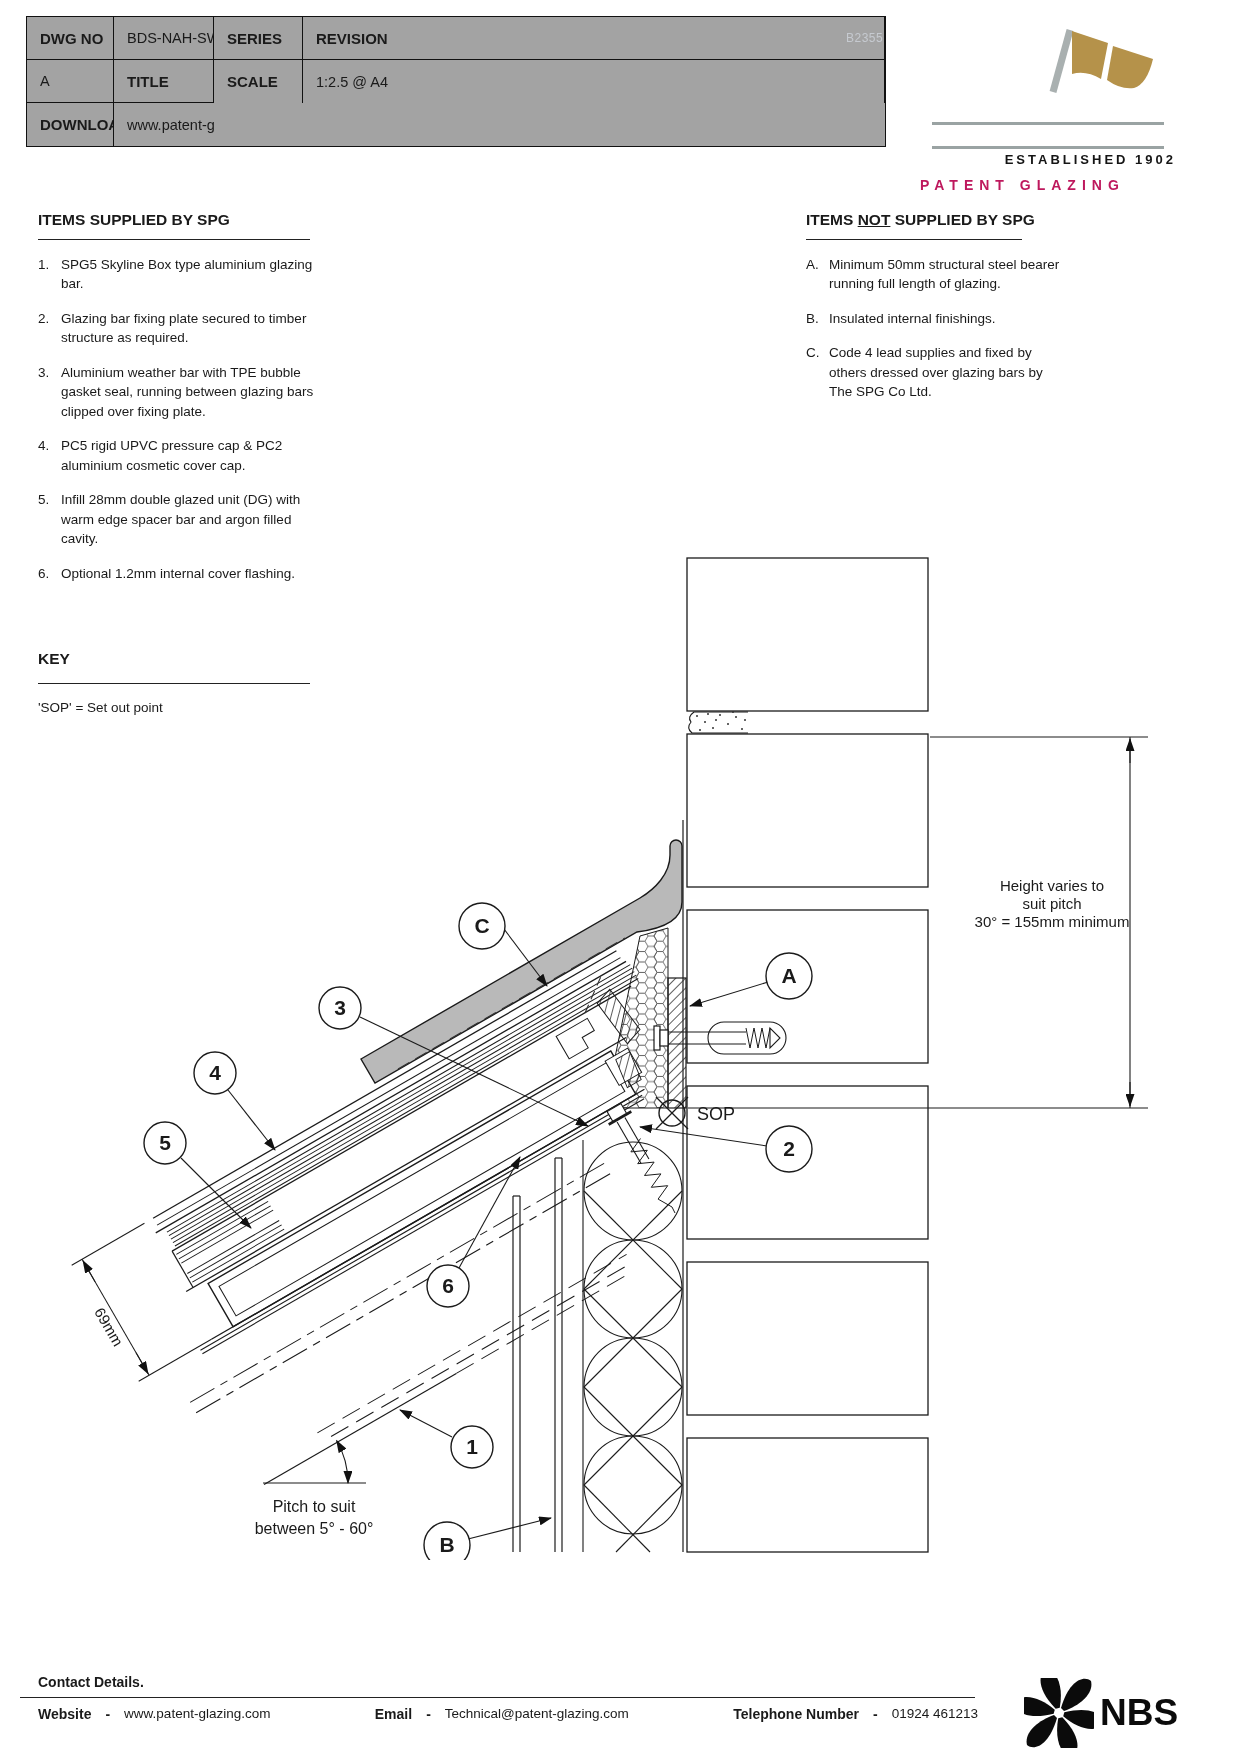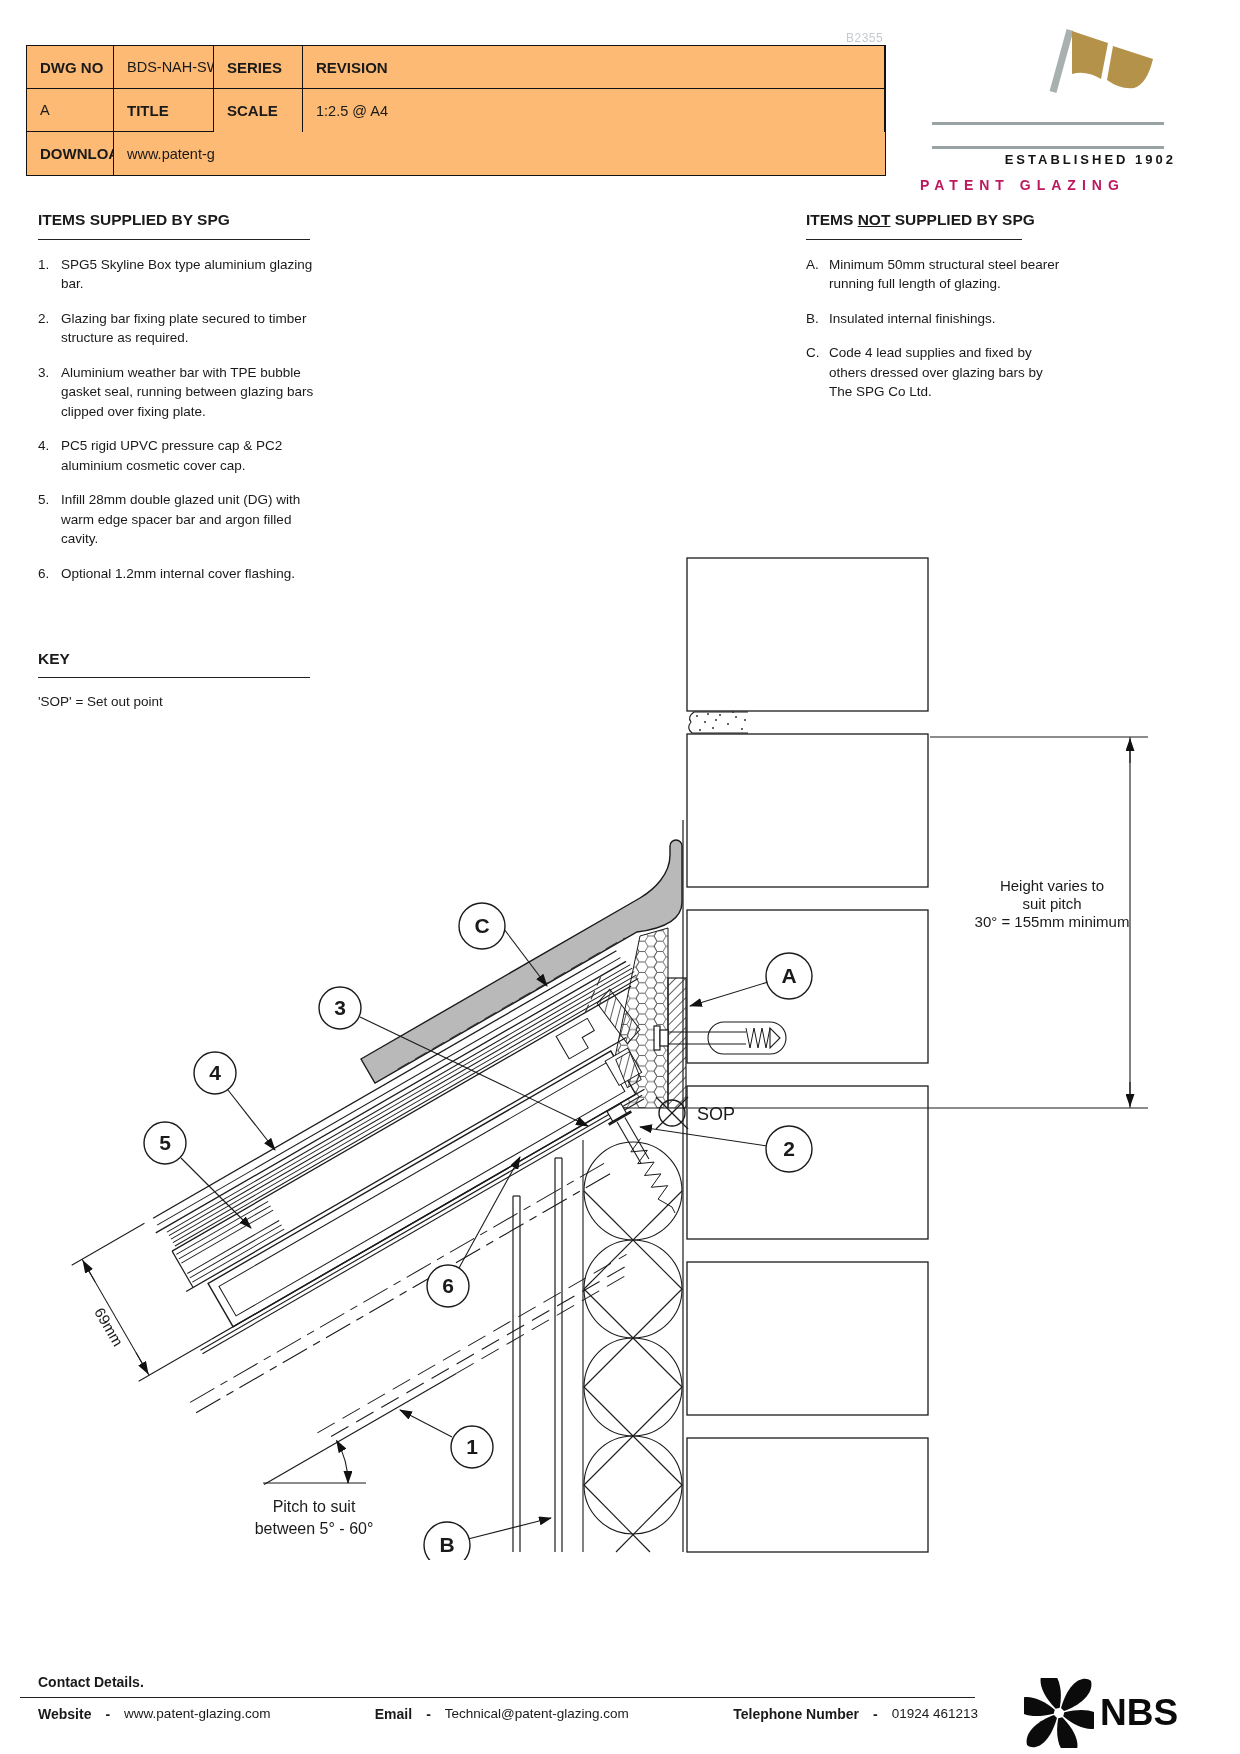--- a/index.html
+++ b/index.html
@@ -1,21 +1,21 @@
 <!DOCTYPE html>
 <html><head>
 <meta charset="utf-8">
 <style>
   html,body{margin:0;padding:0;}
   body{width:1240px;height:1754px;background:#ffffff;position:relative;
        font-family:"Liberation Sans",sans-serif;color:#1a1a1a;overflow:hidden;}
   .abs{position:absolute;}
   
-  .meta{left:26px;top:45px;width:858px;border:1.6px solid #111;display:grid;
-        grid-template-columns:87px 100px 89px 1fr;grid-auto-rows:43px;background:#fdba74;}
+  .meta{left:26px;top:16px;width:858px;border:1.6px solid #111;display:grid;
+        grid-template-columns:87px 100px 89px 1fr;grid-auto-rows:43px;background:#a3a3a3;}
   .meta .cell{border-right:1.4px solid #111;border-bottom:1.4px solid #111;
         display:flex;align-items:center;padding-left:13px;font-size:14.5px;white-space:nowrap;overflow:hidden;}
   .meta .cell.last{border-right:none;}
   .meta .row3{border-bottom:none;}
   .meta .lbl{font-weight:bold;font-size:15px;}
   .wm{left:846px;top:31px;font-size:12px;color:#c6cad0;letter-spacing:.5px;}
   
   .logo{left:920px;top:16px;width:256px;height:148px;}
   .logo .name{position:absolute;left:0;top:58px;width:100%;text-align:center;
         font-family:"Liberation Serif",serif;font-weight:bold;font-size:49px;line-height:49px;color:#151515;letter-spacing:1px;}
@@ -26,21 +26,21 @@
         font-weight:bold;font-size:13px;letter-spacing:3px;color:#151515;}
   
   .col{width:290px;font-size:13.5px;line-height:19.5px;}
   .col .hd{font-weight:bold;font-size:15.5px;margin:0 0 9px 0;}
   .col .hline{height:0;border-top:1.5px solid #222;margin-bottom:15px;}
   .item{display:flex;margin-bottom:15px;}
   .item .mk{width:23px;flex:none;}
   .item .tx{flex:1;}
   .u{text-decoration:underline;}
   
-  .key .hd{font-weight:bold;font-size:15.5px;margin-bottom:9px;}
+  .key .hd{font-weight:bold;font-size:15.5px;margin-bottom:15px;}
   .key .hline{border-top:1.5px solid #222;margin-bottom:16px;}
   .key .entry{font-size:13.5px;}
   
   .foot-hd{left:38px;top:1674px;font-weight:bold;font-size:14px;}
   .foot-line{left:20px;top:1697px;width:955px;height:0;border-top:1.6px solid #222;}
   .foot-row{left:38px;top:1706px;width:940px;font-size:13.5px;display:flex;}
   .foot-row b{font-size:14px;text-align:center;}
   .foot-row .gap{width:14px;}
   .foot-row .big-gap{flex:1;}
   .nbs{left:1024px;top:1678px;display:flex;align-items:center;}

